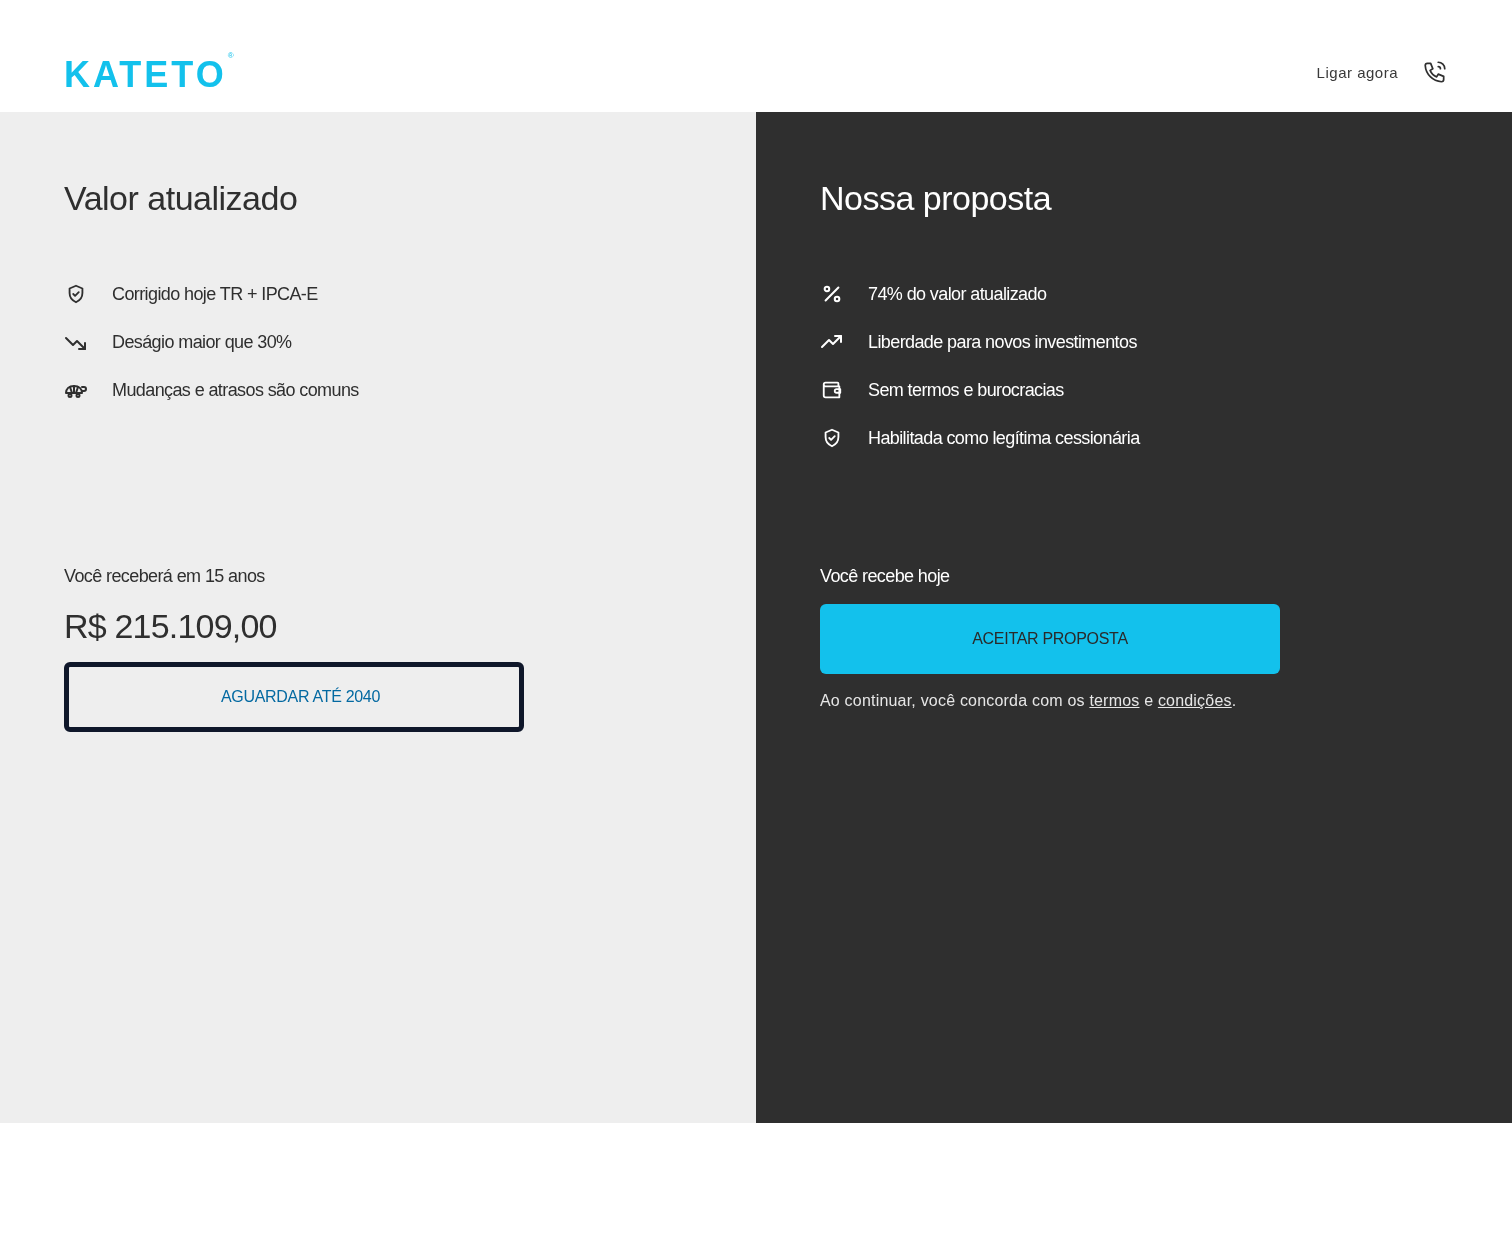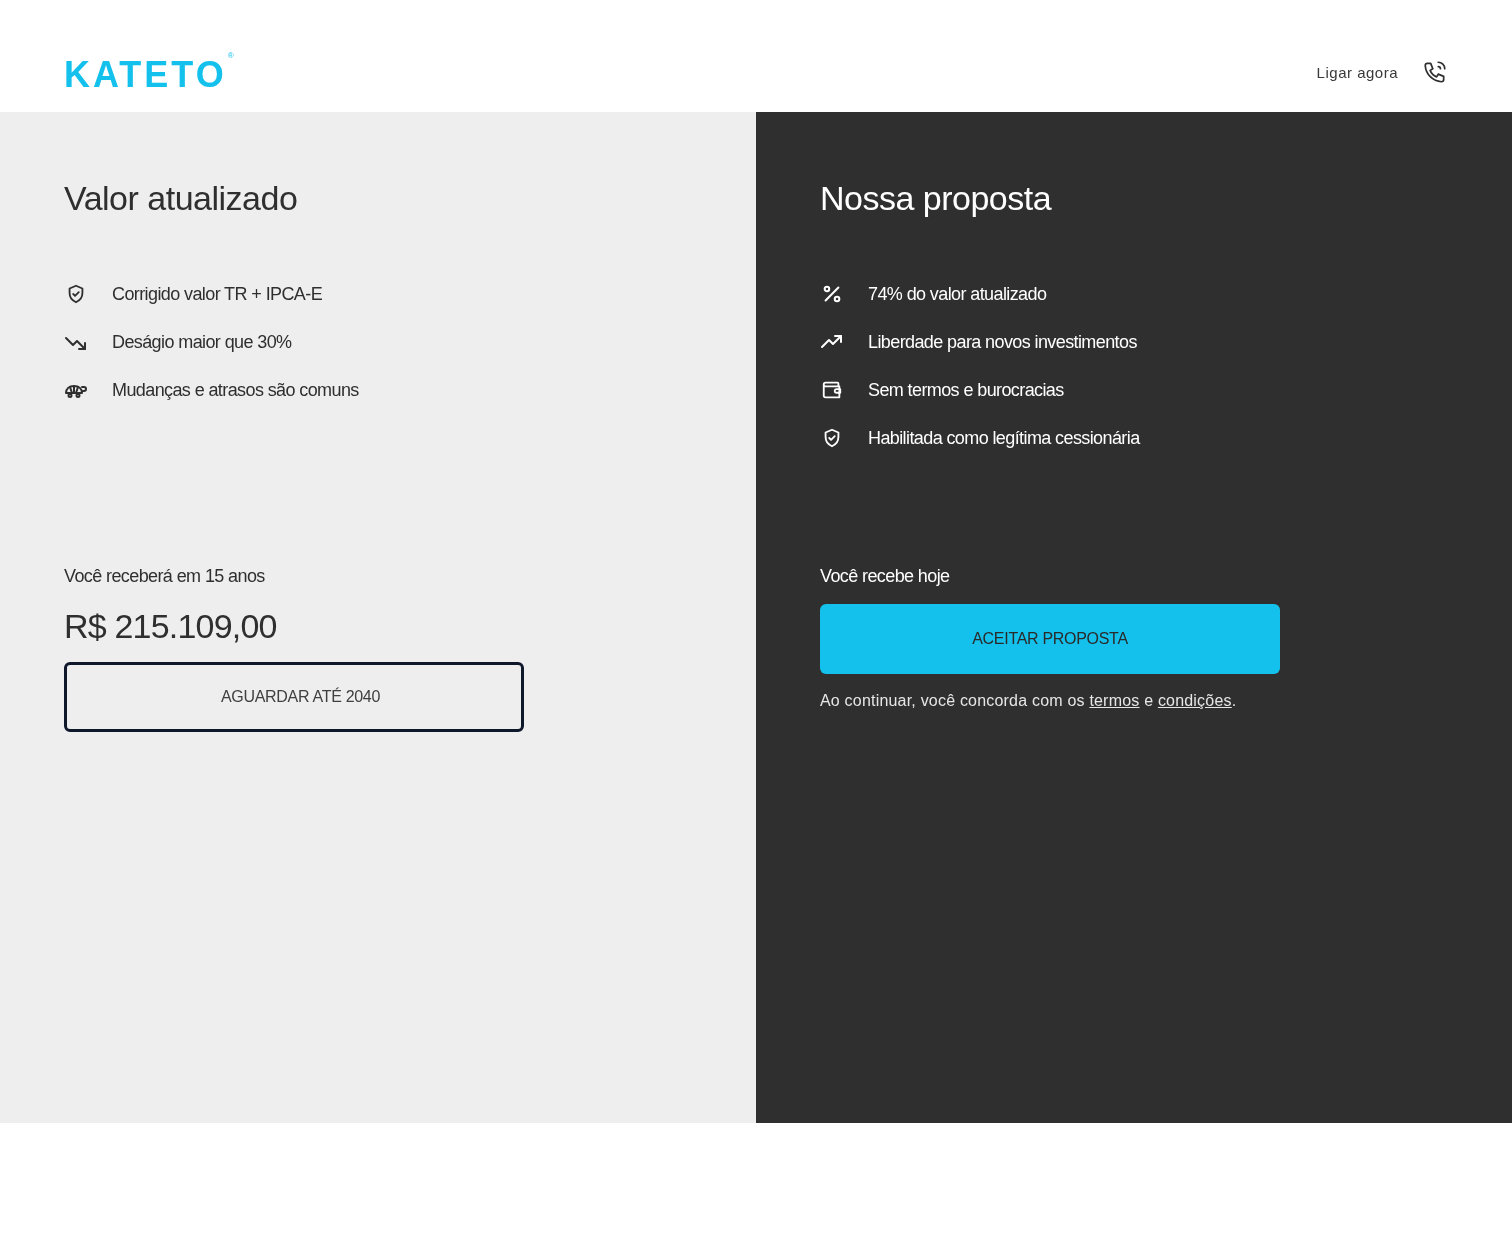--- a/index.html
+++ b/index.html
@@ -29,21 +29,21 @@
   .feature-label { font-size: 18px; letter-spacing: -0.6px; }
 
   .amount-block { position: absolute; left: 64px; top: 452px; width: 460px; }
   .amount-caption { font-size: 18px; letter-spacing: -0.6px; line-height: 24px; }
   .amount-value { font-size: 34px; letter-spacing: -0.8px; margin-top: 18px; line-height: 40px; }
   .btn {
     display: flex; align-items: center; justify-content: center;
     width: 460px; height: 70px; margin-top: 16px; border-radius: 6px;
     font-size: 16px; letter-spacing: -0.3px; cursor: pointer; font-family: "Liberation Sans", sans-serif;
   }
-  .btn-outline { background: transparent; border: 3px solid #0f172a; color: #404040; padding-left: 13px; }
+  .btn-outline { background: transparent; border: 5px solid #0f172a; color: #0369a1; padding-left: 13px; }
   .btn-primary { background: #13c1ec; border: none; color: #2a2a2a; }
   .terms { margin-top: 18px; font-size: 16px; color: #e6e6e6; letter-spacing: 0.2px; }
   .terms a { color: #e6e6e6; text-decoration: underline; }
 </style>
 </head>
 <body>
 
 <header class="header">
   <div class="logo">
     <span class="logo-text">KATETO</span>
@@ -64,21 +64,21 @@
 <section class="panel panel-left">
   <h1 class="panel-title">Valor atualizado</h1>
   <ul class="feature-list">
     <li class="feature">
       <span class="feature-icon">
         <svg viewBox="0 0 24 24" width="22" height="22" fill="none" stroke="#2f2f2f" stroke-width="2" stroke-linecap="round" stroke-linejoin="round">
           <path d="M12 3l7 3v5c0 5-3.5 8.5-7 10-3.5-1.5-7-5-7-10V6l7-3z"></path>
             <path d="M9 12l2 2 4-4"></path>
         </svg>
       </span>
-      <span class="feature-label">Corrigido valor TR + IPCA-E</span>
+      <span class="feature-label">Corrigido hoje TR + IPCA-E</span>
     </li>
     <li class="feature">
       <span class="feature-icon">
         <svg viewBox="0 0 24 24" width="24" height="24" fill="none" stroke="#2f2f2f" stroke-width="2" stroke-linecap="round" stroke-linejoin="round">
           <path d="M2 8l7 7 4-4 8 8"></path>
             <path d="M15 19h6v-6"></path>
         </svg>
       </span>
       <span class="feature-label">Deságio maior que 30%</span>
     </li>

